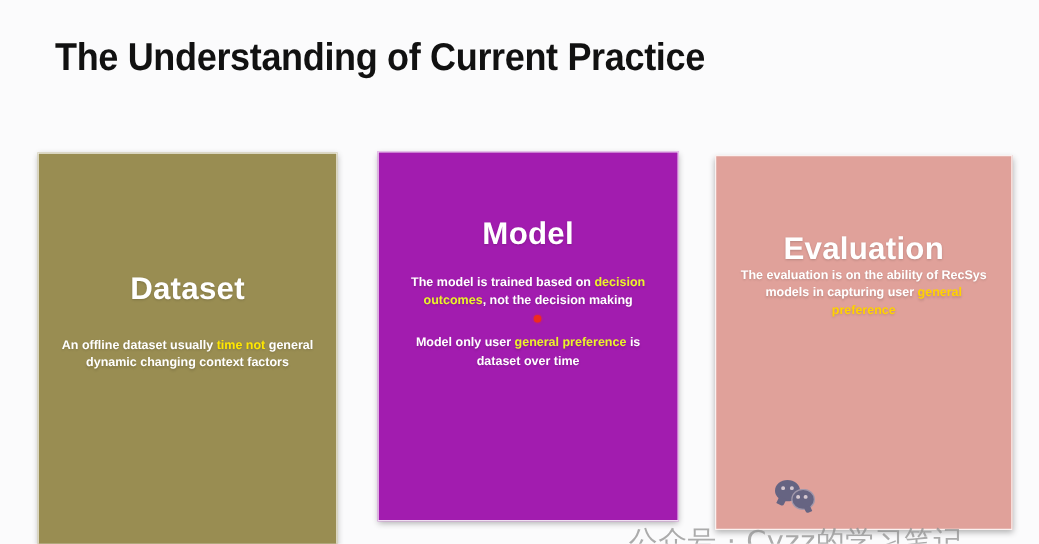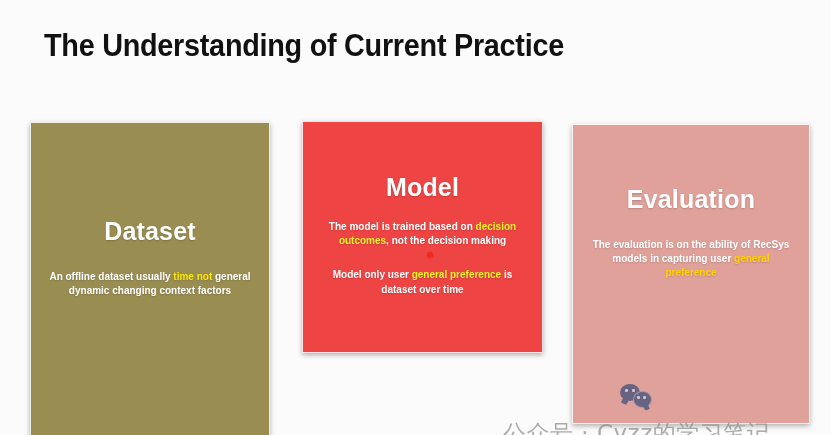--- a/index.html
+++ b/index.html
@@ -41,21 +41,21 @@
   .card {
     position: absolute;
     box-sizing: border-box;
     border: 1px solid rgba(255,255,255,0.85);
     box-shadow: 0 2px 5px rgba(0,0,0,0.30);
     text-align: center;
     overflow: hidden;
   }
 
   .card-1 { left: 30px;  top: 122px; width: 240px; height: 356px; background: #998d52; }
-  .card-2 { left: 302px; top: 121px; width: 241px; height: 232px; background: #ef4444; }
+  .card-2 { left: 302px; top: 121px; width: 241px; height: 296px; background: #a21caf; }
   .card-3 { left: 572px; top: 124px; width: 238px; height: 300px; background: #e0a19a; }
 
   .card-heading {
     color: #ffffff;
     font-weight: bold;
     font-size: 25px;
     letter-spacing: 0.2px;
     text-shadow: 0 1px 2px rgba(0,0,0,0.18);
   }
   .card-1 .card-heading { margin-top: 94px; }
@@ -65,21 +65,21 @@
   .card-body {
     color: #ffffff;
     font-weight: bold;
     font-size: 10px;
     line-height: 1.42;
     padding: 0 16px;
     text-shadow: 0 1px 2px rgba(0,0,0,0.16);
   }
   .card-1 .card-body { margin-top: 24px; }
   .card-2 .card-body { margin-top: 18px; }
-  .card-3 .card-body { margin-top: 24px; }
+  .card-3 .card-body { }
 
   .card-body p { margin: 0; }
   .card-body p + p { margin-top: 20px; }
 
   .hl-yellow { color: #ffe800; }
   .hl-yellow-green { color: #ebf32a; }
   .hl-gold { color: #ffd200; }
 
   
   .cursor-dot {

